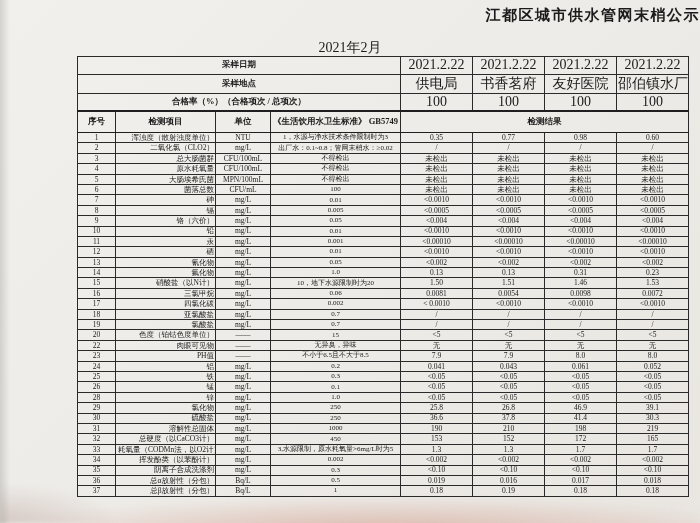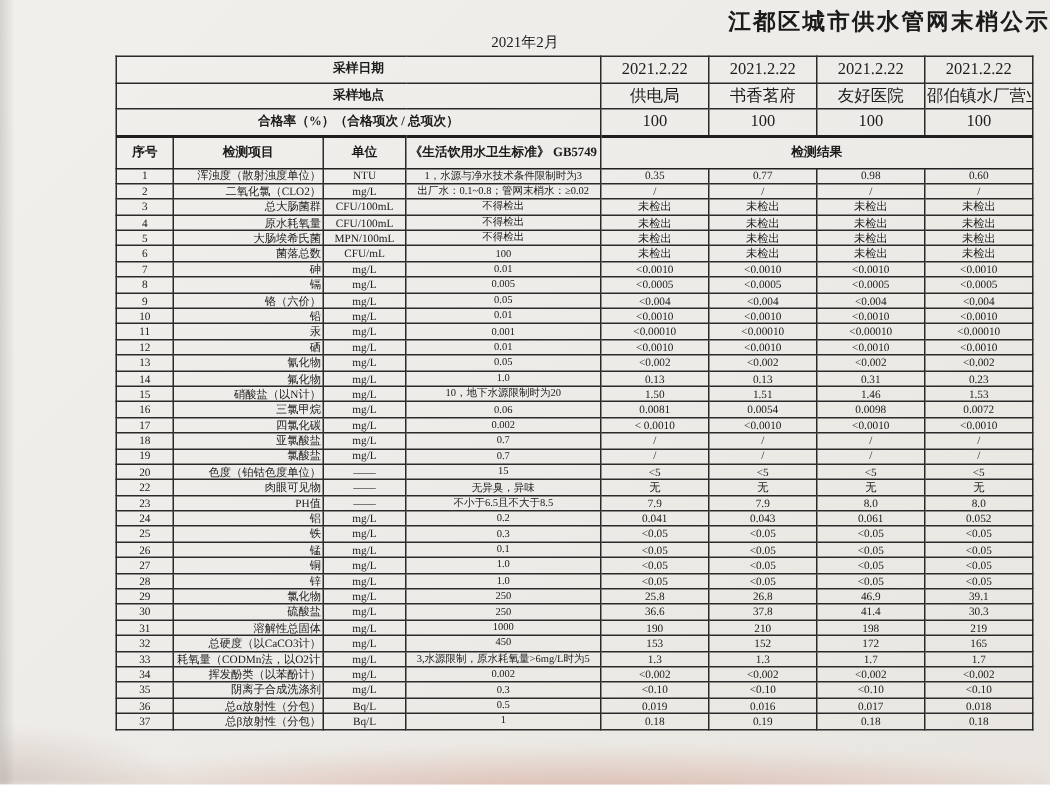--- a/index.html
+++ b/index.html
@@ -14,32 +14,32 @@
   .scan-band-bottom{position:absolute;left:0;right:0;bottom:-8px;height:34px;
     background:radial-gradient(ellipse at 55% 100%,rgba(198,126,104,0.45),rgba(198,126,104,0) 72%);
     filter:blur(3px);}
   .scan-smudge-bl{position:absolute;left:0;bottom:0;width:120px;height:40px;
     background:radial-gradient(ellipse at 0% 100%,rgba(150,110,100,0.28),rgba(150,110,100,0) 70%);
     filter:blur(2px);}
   .title{
     text-align:right;font-size:15px;font-weight:bold;letter-spacing:1.5px;
     padding-top:7px;line-height:17px;
   }
-  .subtitle{text-align:center;font-size:10px;line-height:10px;margin-top:0;}
+  .subtitle{text-align:center;font-size:14px;line-height:10px;margin-top:19px;}
   table.main{
     border-collapse:collapse;table-layout:fixed;
     margin:3px 0 0 77px;width:611px;
     border:1.5px solid #1f1f1f;
   }
   td{
     border:1px solid #2a2a2a;text-align:center;vertical-align:middle;
     padding:0 1px;overflow:hidden;white-space:nowrap;
   }
   tr.info-row td{height:16.5px;font-size:8.5px;font-weight:bold;margin-top:12px;}
-  tr.info-row td.val{font-weight:normal;font-size:11px;}
+  tr.info-row td.val{font-weight:normal;font-size:14px;}
   tr.head-row td{height:20px;font-size:8.5px;font-weight:bold;border-top:2px solid #1f1f1f;border-bottom:1.5px solid #1f1f1f;}
   tr.data-row td{height:9.4px;font-size:7.5px;line-height:1;}
   tr.data-row td.item{text-align:right;padding-left:2px;}
   tr.data-row td.std{font-size:7px;}
   tr.data-row td.num{font-size:7.5px;}
 </style>
 </head>
 <body>
 
 <div class="scan-edge-left"></div>
@@ -357,30 +357,20 @@
         <td>26</td>
         <td class="item">锰</td>
         <td>mg/L</td>
         <td class="std">0.1</td>
         <td class="num">&lt;0.05</td>
         <td class="num">&lt;0.05</td>
         <td class="num">&lt;0.05</td>
         <td class="num">&lt;0.05</td>
       </tr>
 
-      <tr class="data-row">
-        <td>27</td>
-        <td class="item">铜</td>
-        <td>mg/L</td>
-        <td class="std">1.0</td>
-        <td class="num">&lt;0.05</td>
-        <td class="num">&lt;0.05</td>
-        <td class="num">&lt;0.05</td>
-        <td class="num">&lt;0.05</td>
-      </tr>
 
       <tr class="data-row">
         <td>28</td>
         <td class="item">锌</td>
         <td>mg/L</td>
         <td class="std">1.0</td>
         <td class="num">&lt;0.05</td>
         <td class="num">&lt;0.05</td>
         <td class="num">&lt;0.05</td>
         <td class="num">&lt;0.05</td>

